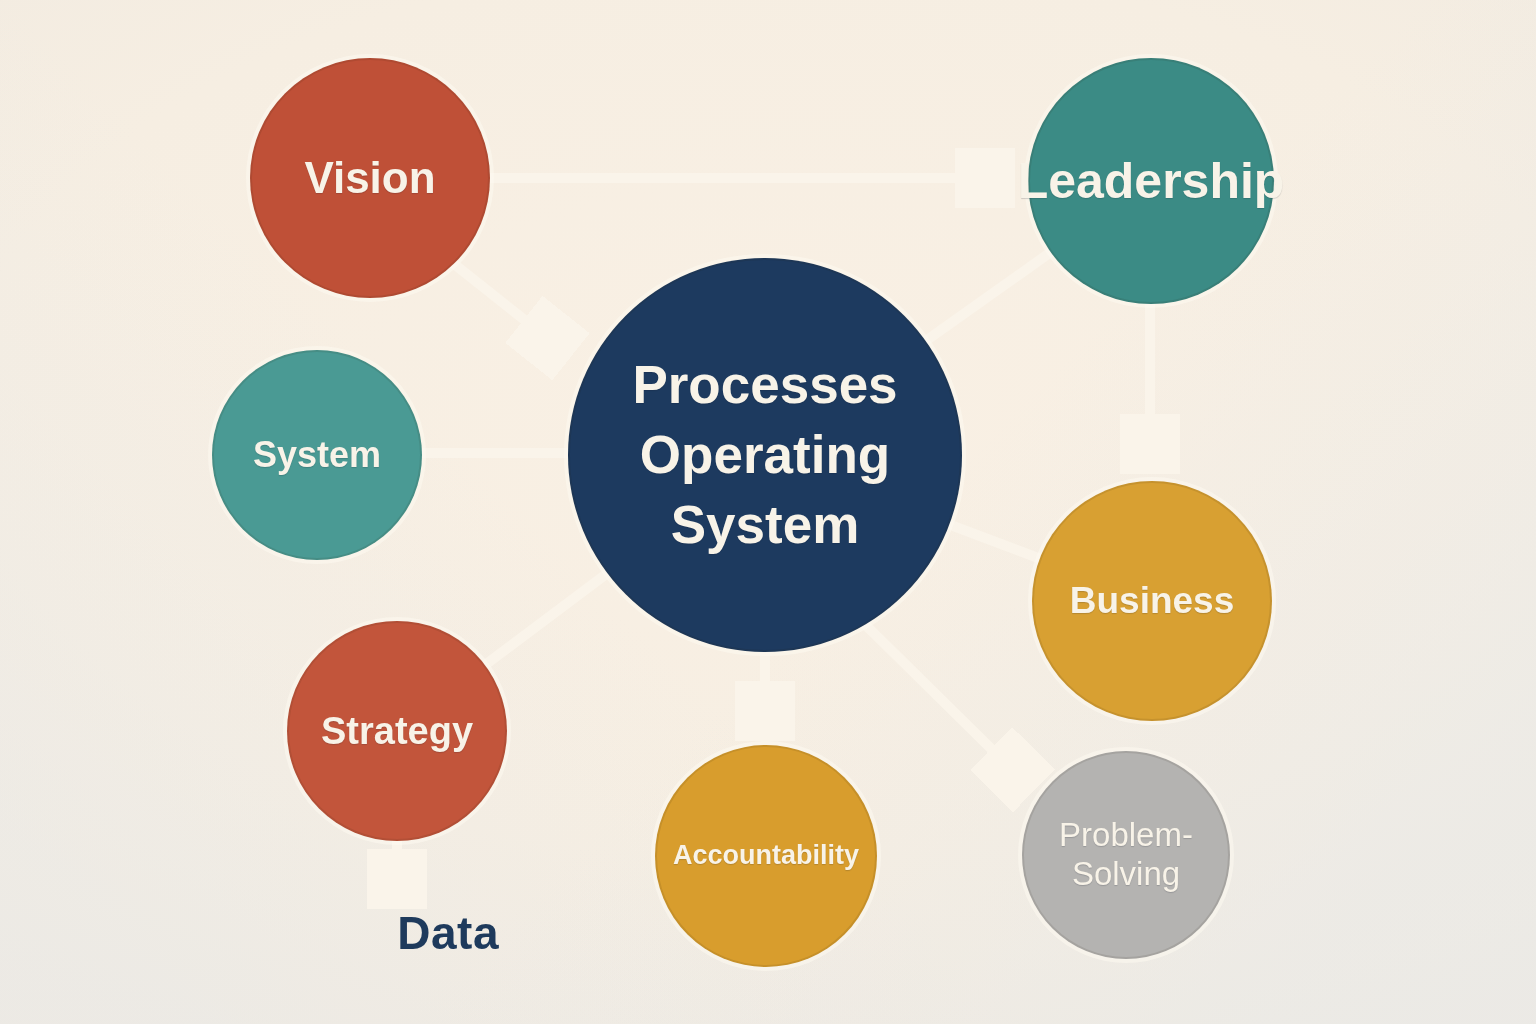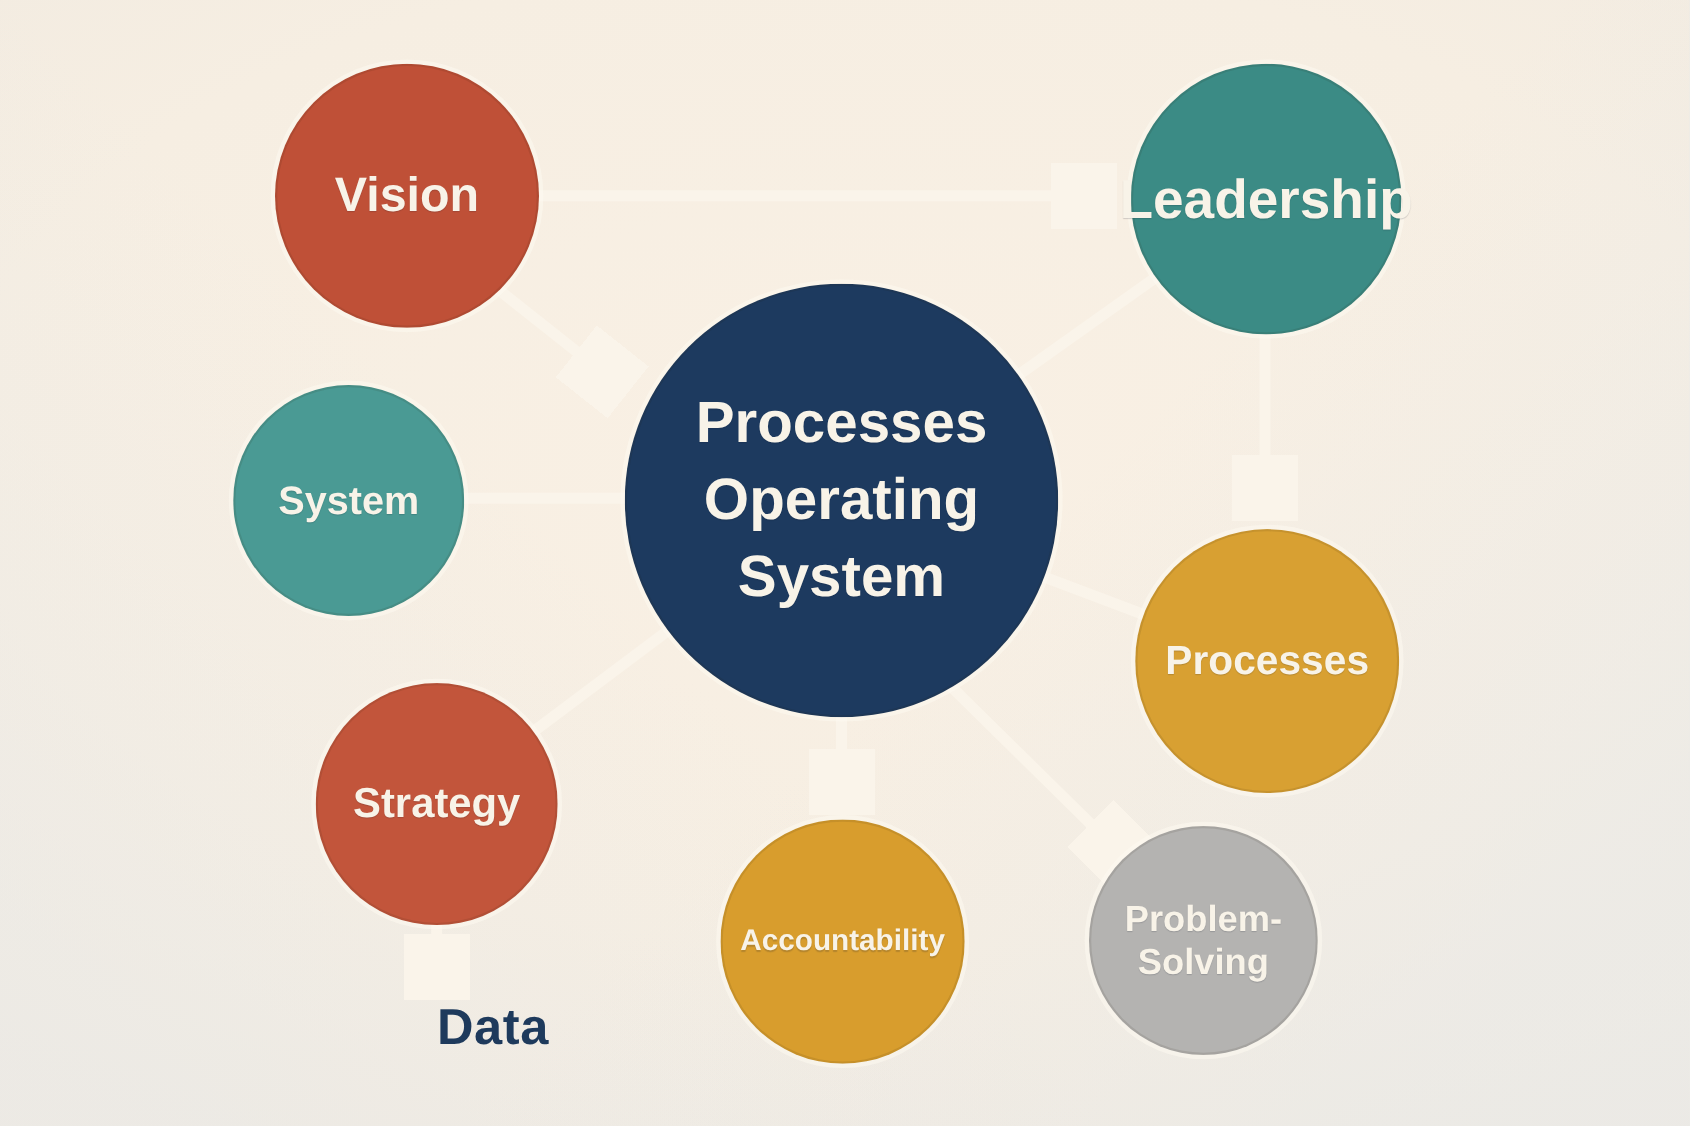--- a/index.html
+++ b/index.html
@@ -45,21 +45,21 @@
   }
   .node .label { display: block; line-height: 1.18; }
   .node-vision         { left: 250px; top:  58px; width: 240px; height: 240px; font-size: 44px; font-weight: 700; }
   .node-leadership     { left:1028px; top:  58px; width: 246px; height: 246px; font-size: 50px; font-weight: 700; }
   .node-people         { left: 212px; top: 350px; width: 210px; height: 210px; font-size: 36px; font-weight: 700; }
   .node-center         { left: 568px; top: 258px; width: 394px; height: 394px; font-size: 53px; font-weight: 700; }
   .node-center .label  { max-width: 310px; line-height: 1.32; }
   .node-processes      { left:1032px; top: 481px; width: 240px; height: 240px; font-size: 37px; font-weight: 700; }
   .node-strategy       { left: 287px; top: 621px; width: 220px; height: 220px; font-size: 38px; font-weight: 700; }
   .node-accountability { left: 655px; top: 745px; width: 222px; height: 222px; font-size: 27px; font-weight: 700; }
-  .node-problem-solving{ left:990px; top: 751px; width: 208px; height: 208px; font-size: 33px; font-weight: 700; }
+  .node-problem-solving{ left:1022px; top: 751px; width: 208px; height: 208px; font-size: 33px; font-weight: 400; }
   .node-problem-solving .label { max-width: 160px; }
   .data-label {
     position: absolute;
     left: 299px; top: 906px;
     width: 200px;
     text-align: right;
     font-size: 46px;
     font-weight: 700;
     letter-spacing: 0.5px;
   }
@@ -99,21 +99,21 @@
 
   <div class="node node-people" style="background-color: rgb(74, 154, 148);">
     <span class="label">System</span>
   </div>
 
   <div class="node node-center" style="background-color: rgb(29, 58, 95);">
     <span class="label">Processes Operating System</span>
   </div>
 
   <div class="node node-processes" style="background-color: rgb(216, 160, 50);">
-    <span class="label">Processes</span>
+    <span class="label">Business</span>
   </div>
 
   <div class="node node-strategy" style="background-color: rgb(194, 85, 59); justify-content: center;">
     <span class="label">Strategy</span>
   </div>
 
   <div class="node node-accountability" style="background-color: rgb(216, 157, 45);">
     <span class="label">Accountability</span>
   </div>
 

